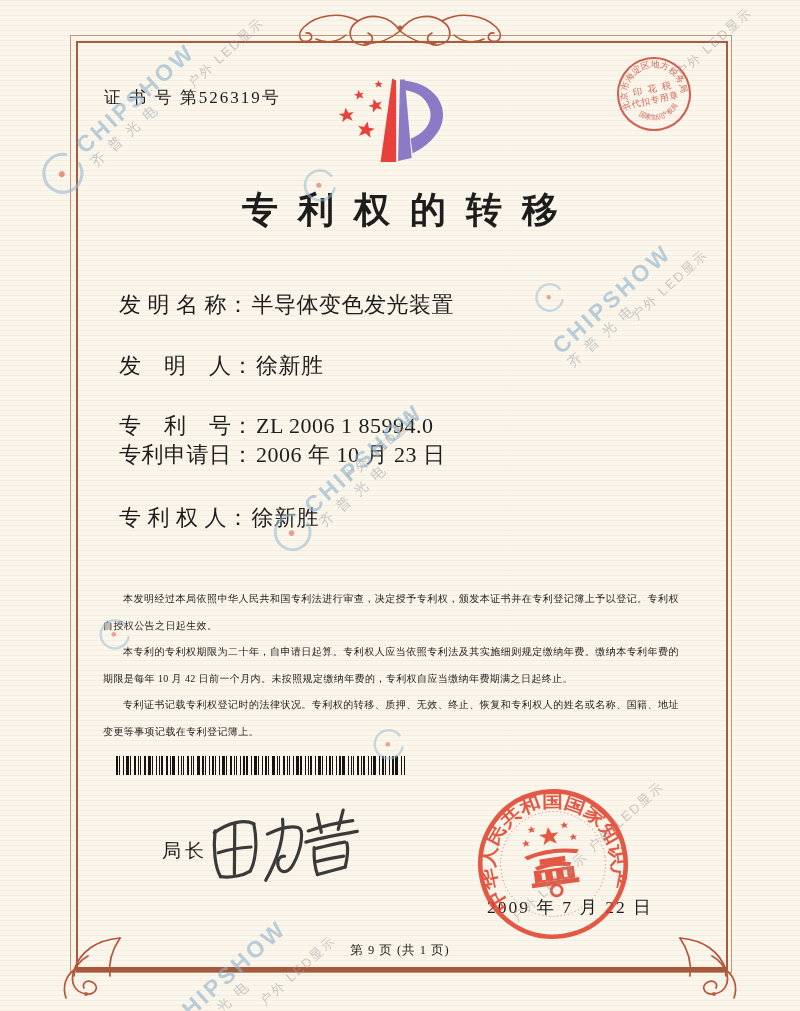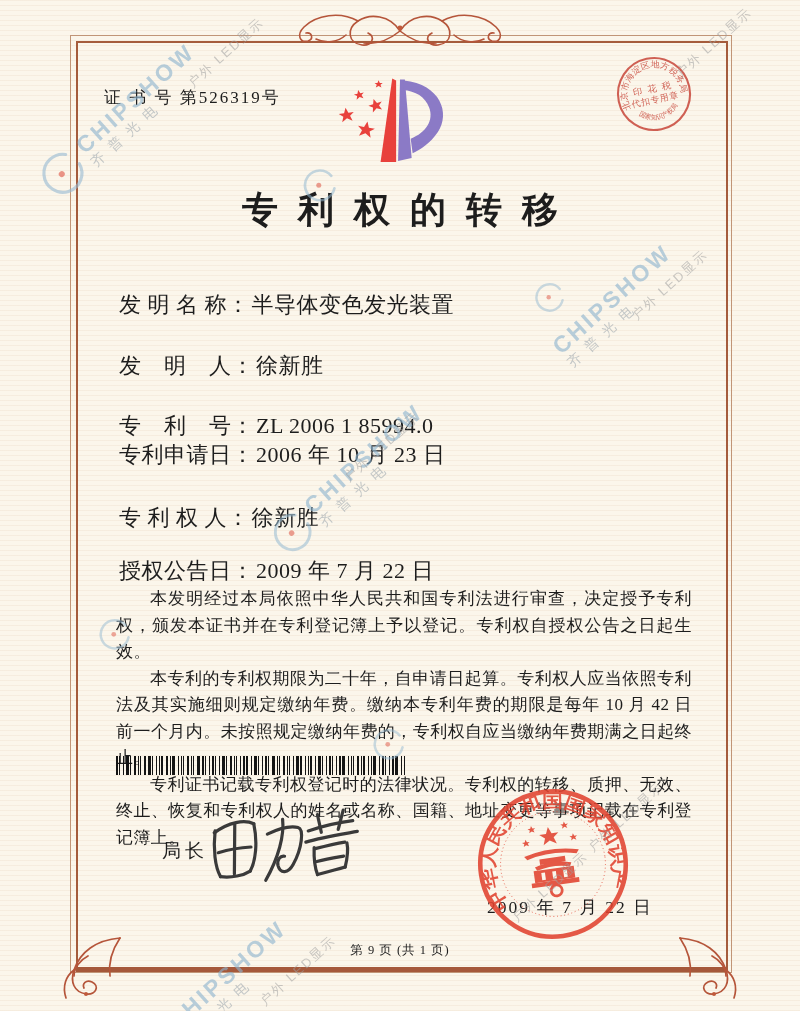--- a/index.html
+++ b/index.html
@@ -30,22 +30,22 @@
     letter-spacing:2px;color:rgba(158,158,158,.55);pointer-events:none;white-space:nowrap;}
   .wm-swoosh{flex:0 0 auto;}
   
   .cert-no{position:absolute;left:104px;top:86px;font-size:17px;letter-spacing:2px;}
   .logo{position:absolute;left:332px;top:74px;}
   .title{position:absolute;left:0;top:186px;width:100%;text-align:center;
     font-size:36px;font-weight:bold;letter-spacing:20px;text-indent:20px;}
   .field{position:absolute;left:119px;font-size:22px;letter-spacing:.5px;white-space:nowrap;}
   .field .lbl{display:inline-block;}
   .field .val{margin-left:2px;}
-  .body-text{position:absolute;left:116px;top:586px;width:576px;
-    font-size:17px;line-height:26.5px;text-align:justify;letter-spacing:.4px;}
+  .body-text{position:absolute;left:103px;top:586px;width:576px;
+    font-size:10px;line-height:26.5px;text-align:justify;letter-spacing:.4px;}
   .body-text p{margin:0;text-indent:2em;}
   .barcode{position:absolute;left:116px;top:756px;width:370px;height:19px;
     overflow:hidden;white-space:nowrap;font-size:0;}
   .signer{position:absolute;left:162px;top:838px;font-size:19px;letter-spacing:4px;}
   .sig{position:absolute;left:202px;top:799px;}
   .seal{position:absolute;left:461px;top:772px;opacity:.88;}
   .issue-date{position:absolute;left:487px;top:895px;font-size:17.5px;letter-spacing:2px;z-index:1;}
   .tax-stamp{position:absolute;left:606px;top:46px;opacity:.85;}
   .footer{position:absolute;left:0;top:942px;width:100%;text-align:center;
     font-size:12.5px;letter-spacing:1px;}
@@ -181,23 +181,20 @@
     <span class="lbl">发　明　人：</span><span class="val">徐新胜</span>
   </div>
   <div class="field z2" style="top:411px;">
     <span class="lbl">专　利　号：</span><span class="val">ZL 2006 1 85994.0</span>
   </div>
   <div class="field z2" style="top:440px;">
     <span class="lbl">专利申请日：</span><span class="val">2006 年 10 月 23 日</span>
   </div>
   <div class="field z2" style="top:503px;">
     <span class="lbl">专 利 权 人：</span><span class="val">徐新胜</span>
-  </div>
-  <div class="field z2" style="top:556px;">
-    <span class="lbl">授权公告日：</span><span class="val">2009 年 7 月 22 日</span>
   </div>
 
   <div class="body-text z2">
     <p>本发明经过本局依照中华人民共和国专利法进行审查，决定授予专利权，颁发本证书并在专利登记簿上予以登记。专利权自授权公告之日起生效。</p>
     <p>本专利的专利权期限为二十年，自申请日起算。专利权人应当依照专利法及其实施细则规定缴纳年费。缴纳本专利年费的期限是每年 10 月 42 日前一个月内。未按照规定缴纳年费的，专利权自应当缴纳年费期满之日起终止。</p>
     <p>专利证书记载专利权登记时的法律状况。专利权的转移、质押、无效、终止、恢复和专利权人的姓名或名称、国籍、地址变更等事项记载在专利登记簿上。</p>
   </div>
 
   <div class="barcode z2"><span style="display:inline-block;height:19px;width:2px;background:#141414;margin-right:1px;vertical-align:top;"></span><span style="display:inline-block;height:19px;width:1px;background:#141414;margin-right:3px;vertical-align:top;"></span><span style="display:inline-block;height:19px;width:1px;background:#141414;margin-right:2px;vertical-align:top;"></span><span style="display:inline-block;height:19px;width:3px;background:#141414;margin-right:1px;vertical-align:top;"></span><span style="display:inline-block;height:19px;width:1px;background:#141414;margin-right:3px;vertical-align:top;"></span><span style="display:inline-block;height:19px;width:2px;background:#141414;margin-right:2px;vertical-align:top;"></span><span style="display:inline-block;height:19px;width:1px;background:#141414;margin-right:1px;vertical-align:top;"></span><span style="display:inline-block;height:19px;width:1px;background:#141414;margin-right:3px;vertical-align:top;"></span><span style="display:inline-block;height:19px;width:2px;background:#141414;margin-right:2px;vertical-align:top;"></span><span style="display:inline-block;height:19px;width:3px;background:#141414;margin-right:1px;vertical-align:top;"></span><span style="display:inline-block;height:19px;width:1px;background:#141414;margin-right:3px;vertical-align:top;"></span><span style="display:inline-block;height:19px;width:1px;background:#141414;margin-right:2px;vertical-align:top;"></span><span style="display:inline-block;height:19px;width:1px;background:#141414;margin-right:1px;vertical-align:top;"></span><span style="display:inline-block;height:19px;width:2px;background:#141414;margin-right:3px;vertical-align:top;"></span><span style="display:inline-block;height:19px;width:2px;background:#141414;margin-right:2px;vertical-align:top;"></span><span style="display:inline-block;height:19px;width:1px;background:#141414;margin-right:1px;vertical-align:top;"></span><span style="display:inline-block;height:19px;width:3px;background:#141414;margin-right:3px;vertical-align:top;"></span><span style="display:inline-block;height:19px;width:1px;background:#141414;margin-right:2px;vertical-align:top;"></span><span style="display:inline-block;height:19px;width:1px;background:#141414;margin-right:1px;vertical-align:top;"></span><span style="display:inline-block;height:19px;width:1px;background:#141414;margin-right:3px;vertical-align:top;"></span><span style="display:inline-block;height:19px;width:2px;background:#141414;margin-right:2px;vertical-align:top;"></span><span style="display:inline-block;height:19px;width:1px;background:#141414;margin-right:1px;vertical-align:top;"></span><span style="display:inline-block;height:19px;width:1px;background:#141414;margin-right:3px;vertical-align:top;"></span><span style="display:inline-block;height:19px;width:3px;background:#141414;margin-right:2px;vertical-align:top;"></span><span style="display:inline-block;height:19px;width:2px;background:#141414;margin-right:1px;vertical-align:top;"></span><span style="display:inline-block;height:19px;width:1px;background:#141414;margin-right:3px;vertical-align:top;"></span><span style="display:inline-block;height:19px;width:1px;background:#141414;margin-right:2px;vertical-align:top;"></span><span style="display:inline-block;height:19px;width:2px;background:#141414;margin-right:1px;vertical-align:top;"></span><span style="display:inline-block;height:19px;width:1px;background:#141414;margin-right:3px;vertical-align:top;"></span><span style="display:inline-block;height:19px;width:1px;background:#141414;margin-right:2px;vertical-align:top;"></span><span style="display:inline-block;height:19px;width:3px;background:#141414;margin-right:1px;vertical-align:top;"></span><span style="display:inline-block;height:19px;width:1px;background:#141414;margin-right:3px;vertical-align:top;"></span><span style="display:inline-block;height:19px;width:2px;background:#141414;margin-right:2px;vertical-align:top;"></span><span style="display:inline-block;height:19px;width:1px;background:#141414;margin-right:1px;vertical-align:top;"></span><span style="display:inline-block;height:19px;width:1px;background:#141414;margin-right:3px;vertical-align:top;"></span><span style="display:inline-block;height:19px;width:1px;background:#141414;margin-right:2px;vertical-align:top;"></span><span style="display:inline-block;height:19px;width:2px;background:#141414;margin-right:1px;vertical-align:top;"></span><span style="display:inline-block;height:19px;width:2px;background:#141414;margin-right:3px;vertical-align:top;"></span><span style="display:inline-block;height:19px;width:1px;background:#141414;margin-right:2px;vertical-align:top;"></span><span style="display:inline-block;height:19px;width:3px;background:#141414;margin-right:1px;vertical-align:top;"></span><span style="display:inline-block;height:19px;width:1px;background:#141414;margin-right:3px;vertical-align:top;"></span><span style="display:inline-block;height:19px;width:1px;background:#141414;margin-right:2px;vertical-align:top;"></span><span style="display:inline-block;height:19px;width:2px;background:#141414;margin-right:1px;vertical-align:top;"></span><span style="display:inline-block;height:19px;width:1px;background:#141414;margin-right:3px;vertical-align:top;"></span><span style="display:inline-block;height:19px;width:3px;background:#141414;margin-right:2px;vertical-align:top;"></span><span style="display:inline-block;height:19px;width:1px;background:#141414;margin-right:1px;vertical-align:top;"></span><span style="display:inline-block;height:19px;width:1px;background:#141414;margin-right:3px;vertical-align:top;"></span><span style="display:inline-block;height:19px;width:2px;background:#141414;margin-right:2px;vertical-align:top;"></span><span style="display:inline-block;height:19px;width:1px;background:#141414;margin-right:1px;vertical-align:top;"></span><span style="display:inline-block;height:19px;width:1px;background:#141414;margin-right:3px;vertical-align:top;"></span><span style="display:inline-block;height:19px;width:1px;background:#141414;margin-right:2px;vertical-align:top;"></span><span style="display:inline-block;height:19px;width:3px;background:#141414;margin-right:1px;vertical-align:top;"></span><span style="display:inline-block;height:19px;width:2px;background:#141414;margin-right:3px;vertical-align:top;"></span><span style="display:inline-block;height:19px;width:1px;background:#141414;margin-right:2px;vertical-align:top;"></span><span style="display:inline-block;height:19px;width:1px;background:#141414;margin-right:1px;vertical-align:top;"></span><span style="display:inline-block;height:19px;width:2px;background:#141414;margin-right:3px;vertical-align:top;"></span><span style="display:inline-block;height:19px;width:1px;background:#141414;margin-right:2px;vertical-align:top;"></span><span style="display:inline-block;height:19px;width:3px;background:#141414;margin-right:1px;vertical-align:top;"></span><span style="display:inline-block;height:19px;width:1px;background:#141414;margin-right:3px;vertical-align:top;"></span><span style="display:inline-block;height:19px;width:1px;background:#141414;margin-right:2px;vertical-align:top;"></span><span style="display:inline-block;height:19px;width:2px;background:#141414;margin-right:1px;vertical-align:top;"></span><span style="display:inline-block;height:19px;width:1px;background:#141414;margin-right:3px;vertical-align:top;"></span><span style="display:inline-block;height:19px;width:1px;background:#141414;margin-right:2px;vertical-align:top;"></span><span style="display:inline-block;height:19px;width:2px;background:#141414;margin-right:1px;vertical-align:top;"></span><span style="display:inline-block;height:19px;width:3px;background:#141414;margin-right:3px;vertical-align:top;"></span><span style="display:inline-block;height:19px;width:1px;background:#141414;margin-right:2px;vertical-align:top;"></span><span style="display:inline-block;height:19px;width:1px;background:#141414;margin-right:1px;vertical-align:top;"></span><span style="display:inline-block;height:19px;width:1px;background:#141414;margin-right:3px;vertical-align:top;"></span><span style="display:inline-block;height:19px;width:2px;background:#141414;margin-right:2px;vertical-align:top;"></span><span style="display:inline-block;height:19px;width:1px;background:#141414;margin-right:1px;vertical-align:top;"></span><span style="display:inline-block;height:19px;width:2px;background:#141414;margin-right:3px;vertical-align:top;"></span><span style="display:inline-block;height:19px;width:1px;background:#141414;margin-right:2px;vertical-align:top;"></span><span style="display:inline-block;height:19px;width:1px;background:#141414;margin-right:1px;vertical-align:top;"></span><span style="display:inline-block;height:19px;width:3px;background:#141414;margin-right:3px;vertical-align:top;"></span><span style="display:inline-block;height:19px;width:1px;background:#141414;margin-right:2px;vertical-align:top;"></span><span style="display:inline-block;height:19px;width:2px;background:#141414;margin-right:1px;vertical-align:top;"></span><span style="display:inline-block;height:19px;width:1px;background:#141414;margin-right:3px;vertical-align:top;"></span><span style="display:inline-block;height:19px;width:1px;background:#141414;margin-right:2px;vertical-align:top;"></span><span style="display:inline-block;height:19px;width:2px;background:#141414;margin-right:1px;vertical-align:top;"></span><span style="display:inline-block;height:19px;width:3px;background:#141414;margin-right:3px;vertical-align:top;"></span><span style="display:inline-block;height:19px;width:1px;background:#141414;margin-right:2px;vertical-align:top;"></span><span style="display:inline-block;height:19px;width:1px;background:#141414;margin-right:1px;vertical-align:top;"></span></div>
 

